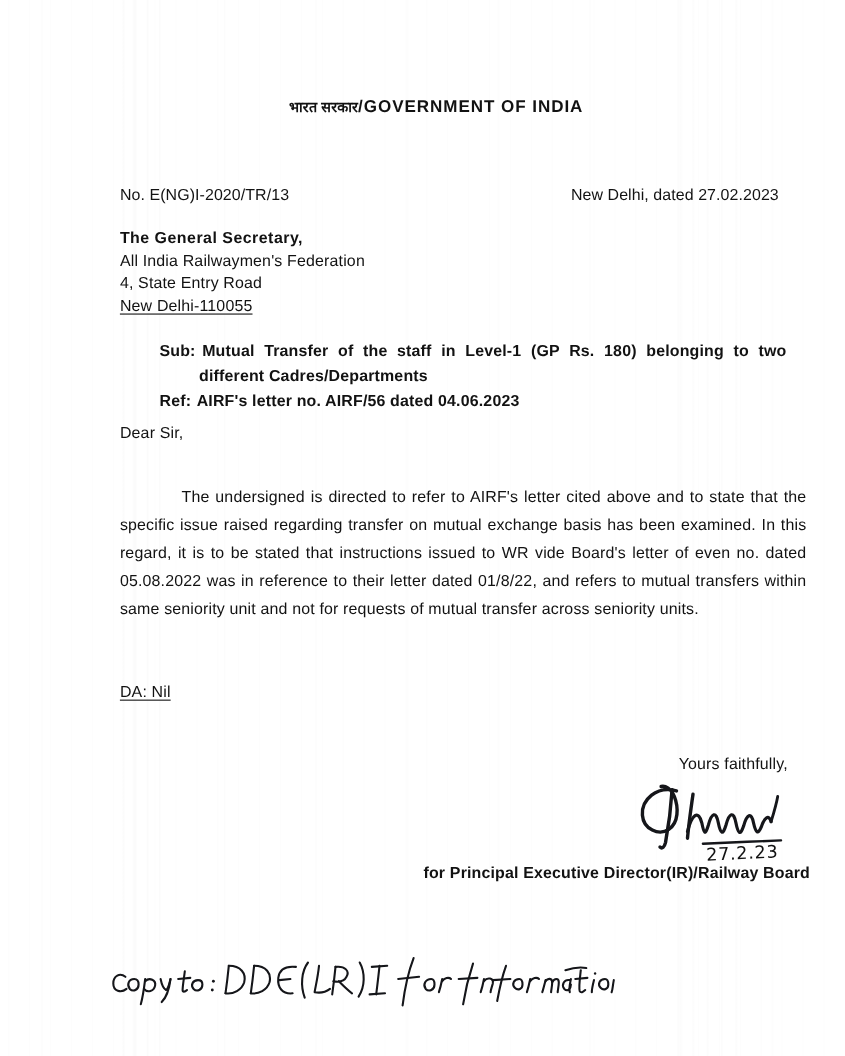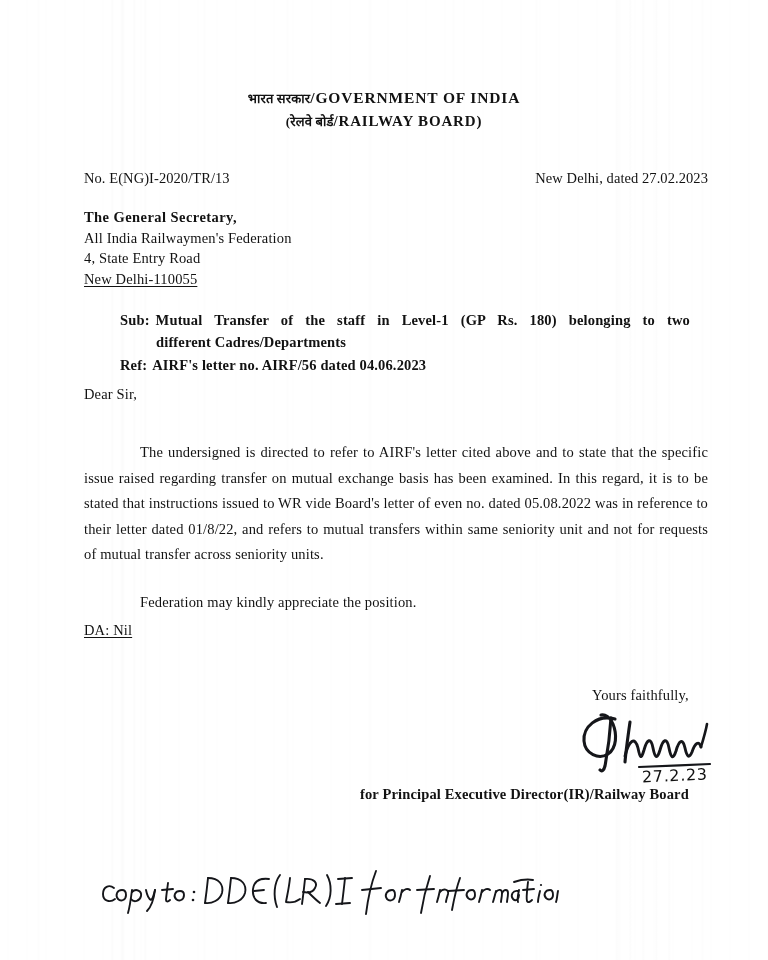--- a/index.html
+++ b/index.html
@@ -72,22 +72,23 @@
   }
 
   
   #page {
     position: absolute;
     inset: 0;
     z-index: 10;
   }
 
   .doc-text {
-    font-family: Liberation Serif, serif;
+    font-family: Liberation Sans, sans-serif;
     letter-spacing: 0.01em;
+    margin-left: 25px;
   }
 
   
   #letterhead {
     position: absolute;
     left: 0; top: 86px;
     width: 768px;
     text-align: center;
     line-height: 23px;
   }
@@ -228,23 +229,20 @@
   }
 </style>
 </head>
 <body>
 
 <div id="page">
 
   <div id="letterhead">
     <div class="head-line doc-text">
       <span class="head-hi">भारत सरकार</span><span class="head-en">/</span><span class="head-en">GOVERNMENT OF INDIA</span>
-    </div>
-    <div class="head-line head-line-3 doc-text">
-      <span class="head-hi">(रेलवे बोर्ड</span><span class="head-en">/</span><span class="head-en">RAILWAY BOARD)</span>
     </div>
   </div>
 
   <div id="ref-row">
     <span id="file-number" class="doc-text">No. E(NG)I-2020/TR/13</span>
     <span id="place-date" class="doc-text">New Delhi, dated 27.02.2023</span>
   </div>
 
   <div id="addressee" class="doc-text">
     <div id="addressee-title">The General Secretary,</div>
@@ -260,21 +258,20 @@
     </div>
     <div id="subject-text-2">different Cadres/Departments</div>
     <div id="reference-line">
       <span id="reference-label">Ref:</span><span>AIRF's letter no. AIRF/56 dated 04.06.2023</span>
     </div>
   </div>
 
   <div id="salutation" class="doc-text">Dear Sir,</div>
 
   <div id="body-para-1" class="doc-text">The undersigned is directed to refer to AIRF's letter cited above and to state that the specific issue raised regarding transfer on mutual exchange basis has been examined. In this regard, it is to be stated that instructions issued to WR  vide Board's letter of even no. dated 05.08.2022 was in  reference to their letter dated 01/8/22, and refers to mutual transfers within same seniority unit and not for requests of mutual transfer across seniority units.</div>
-  <div id="body-para-2" class="doc-text">Federation may kindly appreciate the position.</div>
 
   <div id="enclosure" class="doc-text">DA: Nil</div>
 
   <div id="signoff" class="doc-text">Yours faithfully,</div>
 
   <div id="signature-wrap">
     <svg width="160" height="70" viewBox="0 0 160 70" fill="none" xmlns="http://www.w3.org/2000/svg">
 
       <path d="M40 9 C22 4, 8 17, 9 31 C10 44, 24 50, 33 44 C42 38, 42 24, 38 14 C35 7, 30 4, 26 5" stroke="#15161a" stroke-width="3.1" stroke-linecap="round" stroke-linejoin="round" fill="none"></path>
 

